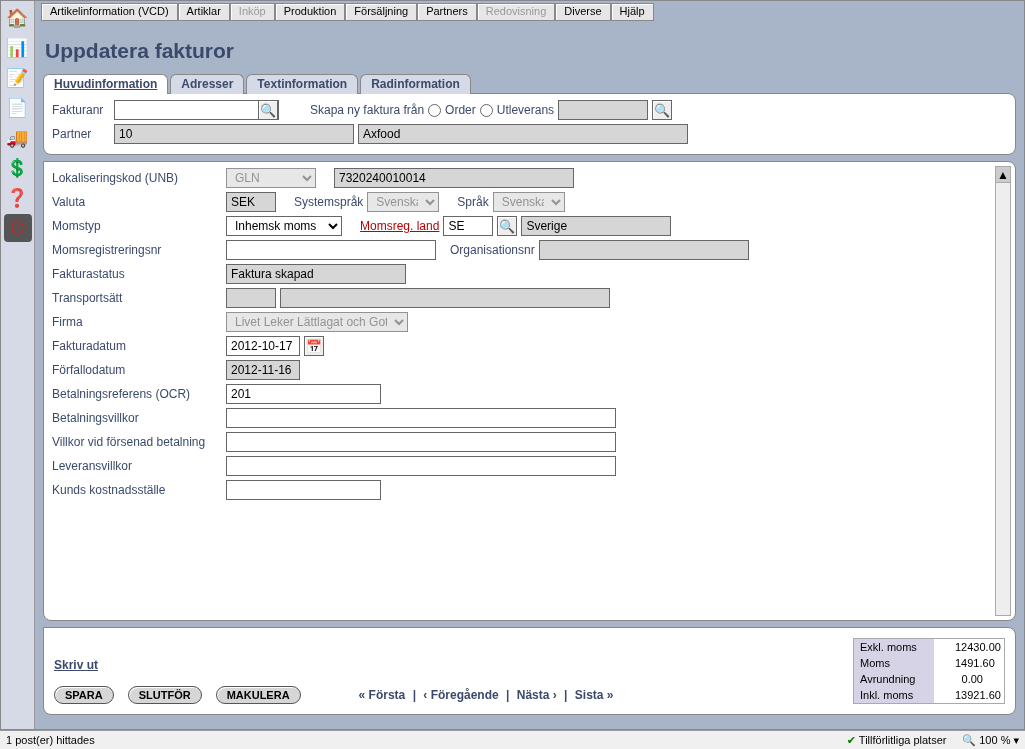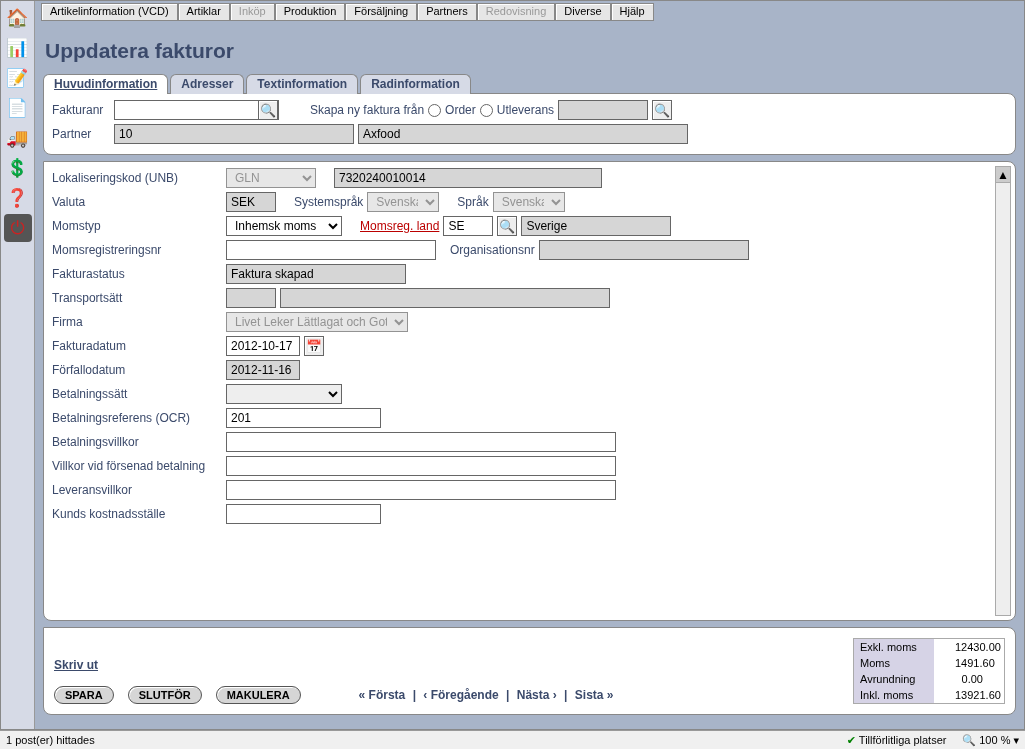--- a/index.html
+++ b/index.html
@@ -241,21 +241,21 @@
           <div class="readonly" style="width:240px">10</div>
           <div class="readonly" style="width:330px">Axfood</div>
         </div>
       </div>
 
       <div class="panel mid-panel">
         <div class="row">
           <span class="lbl blue-text">Lokaliseringskod (UNB)</span>
           <select class="gray" style="width:90px" disabled=""><option>GLN</option></select>
           <span style="width:10px"></span>
-          <div class="readonly" style="width:268px">7320240010014</div>
+          <div class="readonly" style="width:240px">7320240010014</div>
         </div>
         <div class="row">
           <span class="lbl blue-text">Valuta</span>
           <div class="readonly" style="width:50px">SEK</div>
           <span style="width:10px"></span>
           <span class="blue-text">Systemspråk</span>
           <select class="gray" style="width:72px" disabled=""><option>Svenska</option></select>
           <span style="width:10px"></span>
           <span class="blue-text">Språk</span>
           <select class="gray" style="width:72px" disabled=""><option>Svenska</option></select>
@@ -290,24 +290,20 @@
           <select class="gray" style="width:182px" disabled=""><option>Livet Leker Lättlagat och Gott AB</option></select>
         </div>
         <div class="row">
           <span class="lbl blue-text">Fakturadatum</span>
           <input type="text" style="width: 74px;" value="2012-10-17">
           <div class="icon-btn">📅</div>
         </div>
         <div class="row">
           <span class="lbl blue-text">Förfallodatum</span>
           <div class="readonly" style="width:74px">2012-11-16</div>
-        </div>
-        <div class="row">
-          <span class="lbl blue-text">Betalningssätt</span>
-          <select style="width:116px"><option></option></select>
         </div>
         <div class="row">
           <span class="lbl blue-text">Betalningsreferens (OCR)</span>
           <input type="text" style="width: 155px;" value="201">
         </div>
         <div class="row">
           <span class="lbl blue-text">Betalningsvillkor</span>
           <input type="text" style="width: 390px;" value="">
         </div>
         <div class="row">

